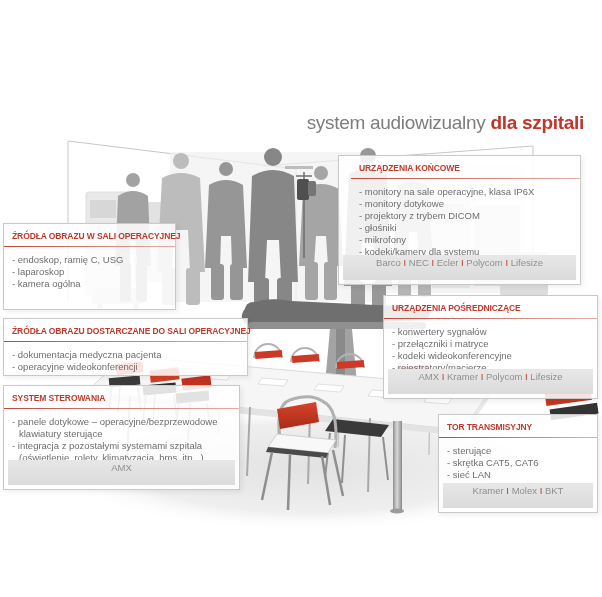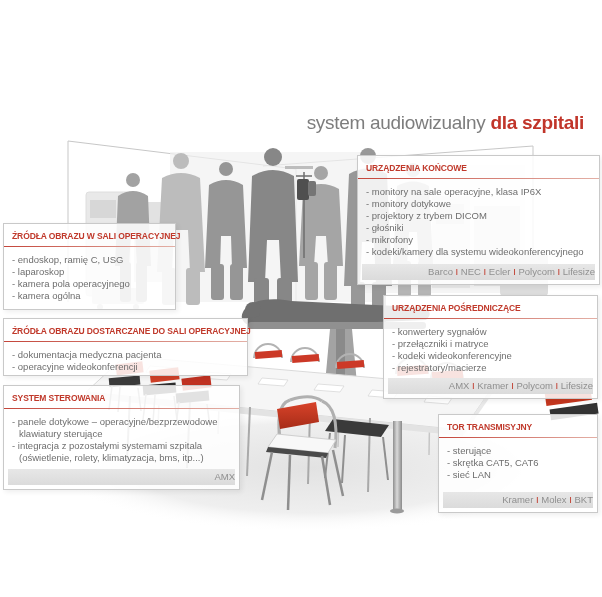--- a/index.html
+++ b/index.html
@@ -14,29 +14,29 @@
   .panel{position:absolute;z-index:2;background:rgba(255,255,255,0.86);
          border:1px solid #c9c9c9;box-shadow:2px 2px 5px rgba(0,0,0,0.07);box-sizing:border-box;}
   .panel h3{margin:7px 8px 0 8px;font-size:8.5px;font-weight:bold;letter-spacing:-0.1px;
             color:#c0392b;white-space:nowrap;}
   .panel .rule{height:1px;margin-top:5px;
                background:linear-gradient(to right,#c4453a,#e3b0a6);}
   .panel ul{list-style:none;margin:7px 8px 0 8px;padding:0;font-size:9.5px;line-height:12px;
             color:#6e6e6e;}
   .panel ul li{padding-left:7px;text-indent:-7px;}
   .panel ul li::before{content:"- ";}
-  .panel .bar{position:absolute;left:4px;right:4px;bottom:4px;height:16px;line-height:16px;
+  .panel .bar{position:absolute;left:4px;right:4px;bottom:4px;height:25px;line-height:16px;
               background:linear-gradient(#e7e7e7,#dbdbdb);color:#8f8f8f;font-size:9.5px;
-              text-align:right;white-space:nowrap;overflow:hidden;}
+              text-align:center;white-space:nowrap;overflow:hidden;}
   .brand-sep{color:#c0392b;}
   
   #p-sources-or{left:3px;top:223px;width:173px;height:87px;}
   #p-sources-delivered{left:3px;top:318px;width:245px;height:58px;}
   #p-control{left:3px;top:385px;width:237px;height:105px;}
-  #p-terminal{left:357px;top:155px;width:243px;height:130px;}
+  #p-terminal{left:338px;top:155px;width:243px;height:130px;padding-left:12px;}
   #p-intermediary{left:383px;top:295px;width:215px;height:104px;}
   #p-transmission{left:438px;top:414px;width:160px;height:99px;}
 </style>
 </head>
 <body>
 
 <div class="stage">
 
   <svg class="scene" width="602" height="597" viewBox="0 0 602 597" aria-hidden="true">
     <defs>
@@ -259,21 +259,20 @@
     <span> </span>
     <span class="accent">dla szpitali</span>
   </div>
 
   <section class="panel" id="p-sources-or">
     <h3>ŹRÓDŁA OBRAZU W SALI OPERACYJNEJ</h3>
     <div class="rule"></div>
     <ul class="items">
       <li>endoskop, ramię C, USG</li>
       <li>laparoskop</li>
-      <li>kamera pola operacyjnego</li>
       <li>kamera ogólna</li>
     </ul>
   </section>
 
   <section class="panel" id="p-sources-delivered">
     <h3>ŹRÓDŁA OBRAZU DOSTARCZANE DO SALI OPERACYJNEJ</h3>
     <div class="rule"></div>
     <ul class="items">
       <li>dokumentacja medyczna pacjenta</li>
       <li>operacyjne wideokonferencji</li>

